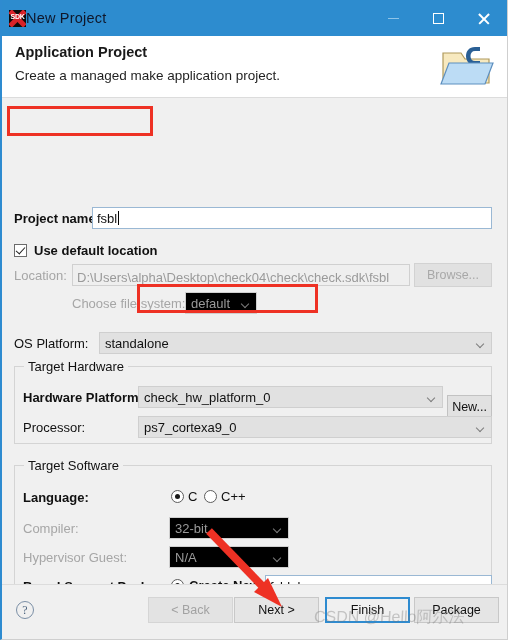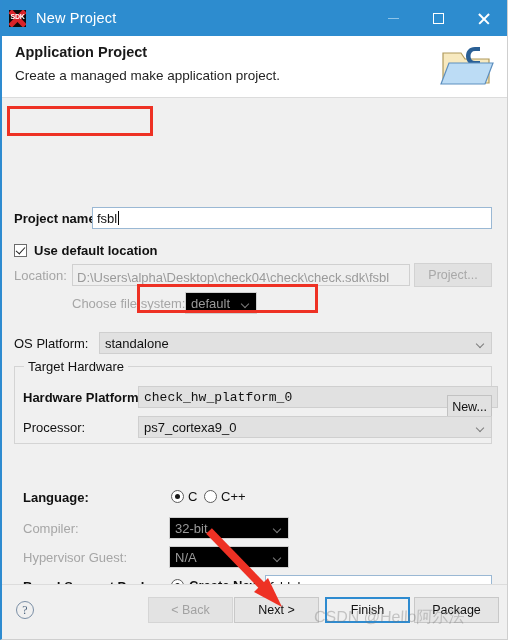--- a/index.html
+++ b/index.html
@@ -52,22 +52,21 @@
     left: 0; right: 0; top: 3px;
     text-align: center;
     font-size: 7px;
     font-weight: bold;
     color: #ffffff;
     font-family: "Liberation Sans", sans-serif;
     letter-spacing: -0.3px;
     z-index: 2;
   }
   #title-text {
-    margin-left: 10px;
-    color: #ffffff;
+    color: #0f172a;
     font-size: 14.5px;
     letter-spacing: 0.2px;
   }
   .wbtn {
     position: absolute;
     top: 0; height: 36px; width: 45px;
     display: flex; align-items: center; justify-content: center;
   }
   #btn-min  { right: 92px; }
   #btn-max  { right: 47px; }
@@ -338,51 +337,54 @@
 
     <div class="row" style="position:absolute; left:12px; top:145px;">
       <span class="cbox checked"></span>
       <span class="lbl-bold" style="margin-left:7px;">Use default location</span>
     </div>
 
     <div style="position:absolute; left:12px; top:170px;" class="lbl-dis">Location:</div>
     <div class="txtfield disabled" style="position:absolute; left:70px; top:166px; width:338px;">
       <span>D:\Users\alpha\Desktop\check04\check\check.sdk\fsbl</span>
     </div>
-    <div class="pushbtn disabled" style="position:absolute; left:412px; top:165px; width:78px;">Project...</div>
+    <div class="pushbtn disabled" style="position:absolute; left:412px; top:165px; width:78px;">Browse...</div>
 
     <div style="position:absolute; left:70px; top:198px;" class="lbl-dis">Choose file system:</div>
     <div class="combo disabled" style="position:absolute; left:183px; top:194px; width:72px;">
       <span>default</span>
       <span class="chev"></span>
     </div>
 
     <div style="position:absolute; left:12px; top:238px;" class="lbl-norm">OS Platform:</div>
     <div class="combo" style="position:absolute; left:97px; top:234px; width:393px;">
       <span>standalone</span>
       <span class="chev"></span>
     </div>
 
     <div class="group" style="left:12px; top:268px; width:478px; height:78px;">
       <span class="gtitle">Target Hardware</span>
     </div>
 
     <div style="position:absolute; left:21px; top:292px;" class="lbl-bold">Hardware Platform:</div>
-    <div class="combo" style="position:absolute; left:136px; top:288px; width:360px;font-family:Liberation Mono, monospace;">
+    <div class="combo" style="position:absolute; left:136px; top:288px; width:305px;">
       <span>check_hw_platform_0</span>
       <span class="chev"></span>
     </div>
     <div class="pushbtn" style="position:absolute; left:445px; top:297px; width:45px;">New...</div>
 
     <div style="position:absolute; left:21px; top:322px;" class="lbl-norm">Processor:</div>
     <div class="combo" style="position:absolute; left:136px; top:318px; width:354px;">
       <span>ps7_cortexa9_0</span>
       <span class="chev"></span>
     </div>
 
+    <div class="group" style="left:12px; top:367px; width:478px; height:158px;">
+      <span class="gtitle">Target Software</span>
+    </div>
 
     <div style="position:absolute; left:21px; top:392px;" class="lbl-bold">Language:</div>
     <div class="row" style="position:absolute; left:169px; top:391px;">
       <span class="radio on"></span>
       <span class="lbl-norm" style="margin-left:4px;">C</span>
     </div>
     <div class="row" style="position:absolute; left:202px; top:391px;">
       <span class="radio"></span>
       <span class="lbl-norm" style="margin-left:4px;">C++</span>
     </div>

